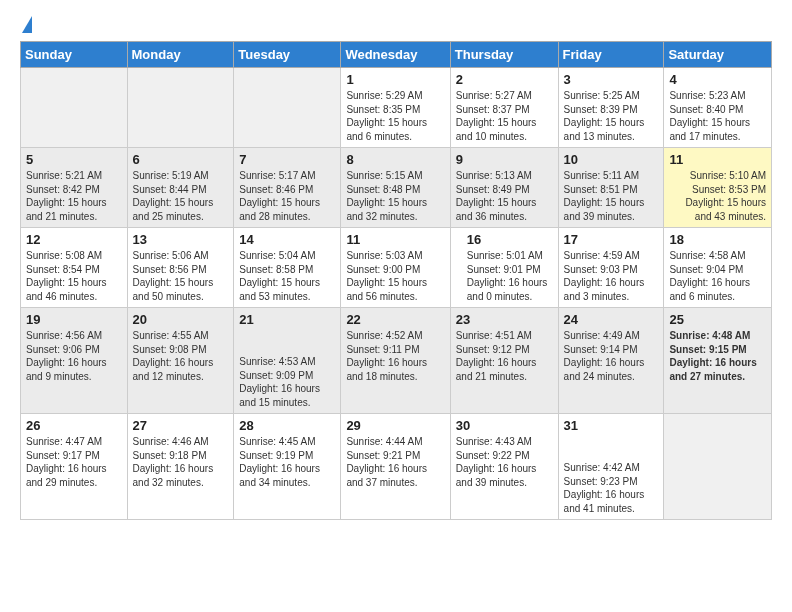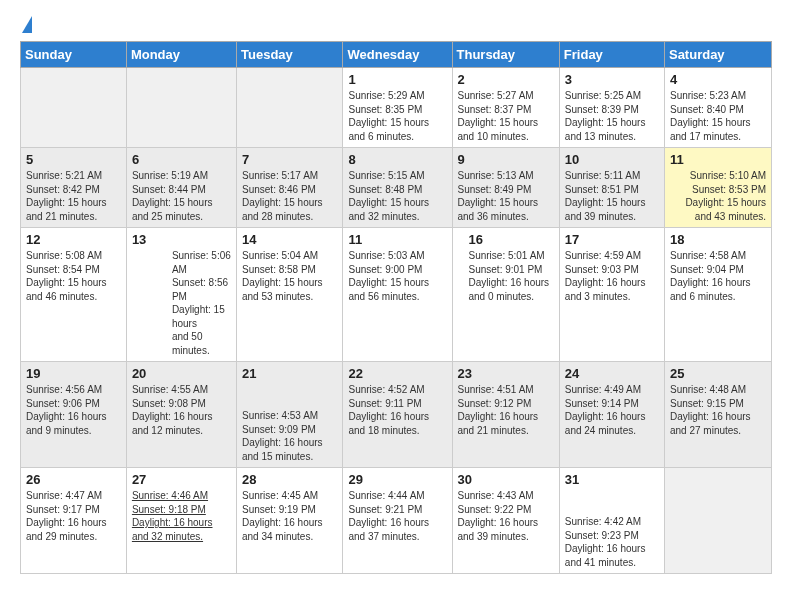--- a/index.html
+++ b/index.html
@@ -195,21 +195,21 @@
       <tr>
         <td style="background: rgb(255, 255, 255);">
           <div class="day-number">12</div>
           <div class="day-info" style="white-space: pre-line;">Sunrise: 5:08 AM
 Sunset: 8:54 PM
 Daylight: 15 hours
 and 46 minutes.</div>
         </td>
         <td style="background: rgb(255, 255, 255);">
           <div class="day-number">13</div>
-          <div class="day-info" style="white-space: pre-line; margin-left: 40px;">Sunrise: 5:06 AM
+          <div class="day-info" style="white-space: pre-line;">Sunrise: 5:06 AM
 Sunset: 8:56 PM
 Daylight: 15 hours
 and 50 minutes.</div>
         </td>
         <td style="background: rgb(255, 255, 255);">
           <div class="day-number">14</div>
           <div class="day-info" style="white-space: pre-line;">Sunrise: 5:04 AM
 Sunset: 8:58 PM
 Daylight: 15 hours
 and 53 minutes.</div>
@@ -281,37 +281,37 @@
         </td>
         <td style="background: rgb(235, 235, 235);">
           <div class="day-number">24</div>
           <div class="day-info" style="white-space: pre-line;">Sunrise: 4:49 AM
 Sunset: 9:14 PM
 Daylight: 16 hours
 and 24 minutes.</div>
         </td>
         <td style="background: rgb(235, 235, 235);">
           <div class="day-number">25</div>
-          <div class="day-info" style="white-space: pre-line;">Sunrise: 4:48 AM
+          <div class="day-info" style="white-space: pre-line; font-weight: bold;">Sunrise: 4:48 AM
 Sunset: 9:15 PM
 Daylight: 16 hours
 and 27 minutes.</div>
         </td>
       </tr>
       <tr>
         <td style="background: rgb(255, 255, 255);">
           <div class="day-number">26</div>
           <div class="day-info" style="white-space: pre-line;">Sunrise: 4:47 AM
 Sunset: 9:17 PM
 Daylight: 16 hours
 and 29 minutes.</div>
         </td>
         <td style="background: rgb(255, 255, 255);">
           <div class="day-number">27</div>
-          <div class="day-info" style="white-space: pre-line; text-decoration: underline;">Sunrise: 4:46 AM
+          <div class="day-info" style="white-space: pre-line;">Sunrise: 4:46 AM
 Sunset: 9:18 PM
 Daylight: 16 hours
 and 32 minutes.</div>
         </td>
         <td style="background: rgb(255, 255, 255);">
           <div class="day-number">28</div>
           <div class="day-info" style="white-space: pre-line;">Sunrise: 4:45 AM
 Sunset: 9:19 PM
 Daylight: 16 hours
 and 34 minutes.</div>

